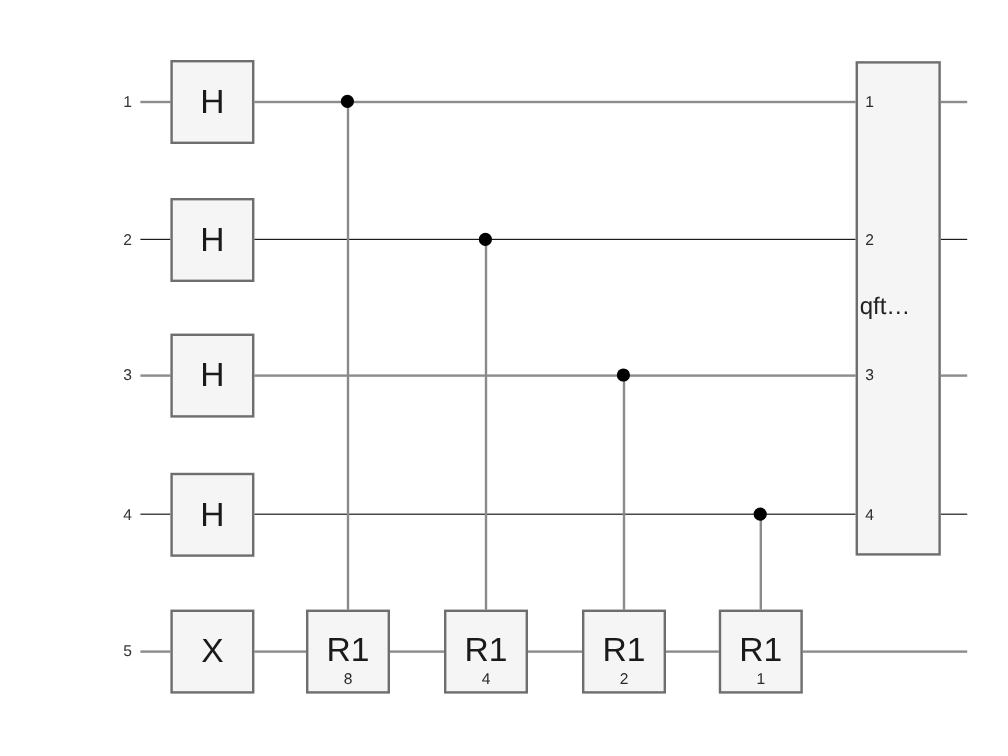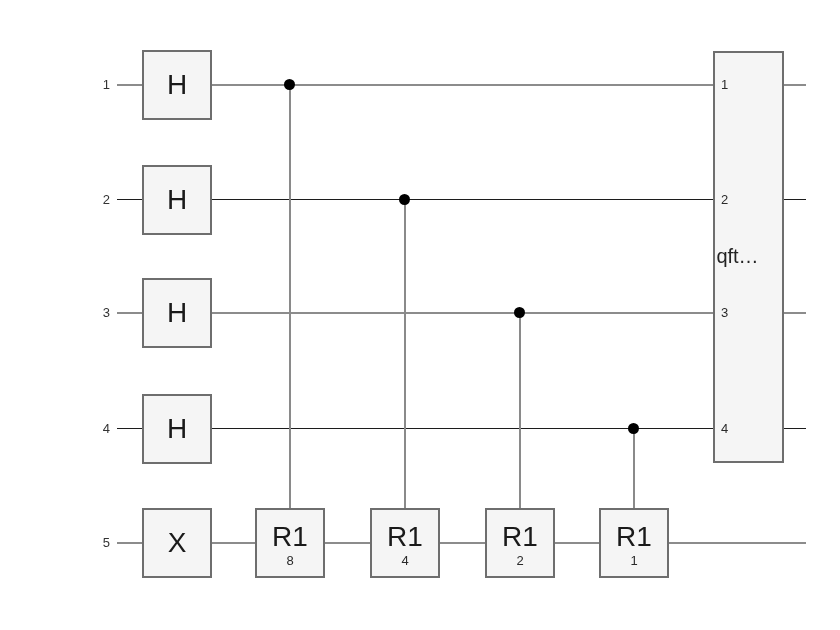--- a/index.html
+++ b/index.html
@@ -45,21 +45,21 @@
     align-items: center;
     justify-content: center;
   }
   .gate .glabel {
     font-size: 28px;
     color: #1a1a1a;
     line-height: 1;
   }
   .gate.subbed {
     flex-direction: column;
-    justify-content: center;
+    justify-content: flex-end;
   }
   .gate.subbed .glabel { margin-top: 8px; }
   .gsub {
     font-size: 13px;
     color: #2a2a2a;
     line-height: 1;
     margin-top: 3px;
     margin-bottom: 4px;
   }
   .qlabel {

